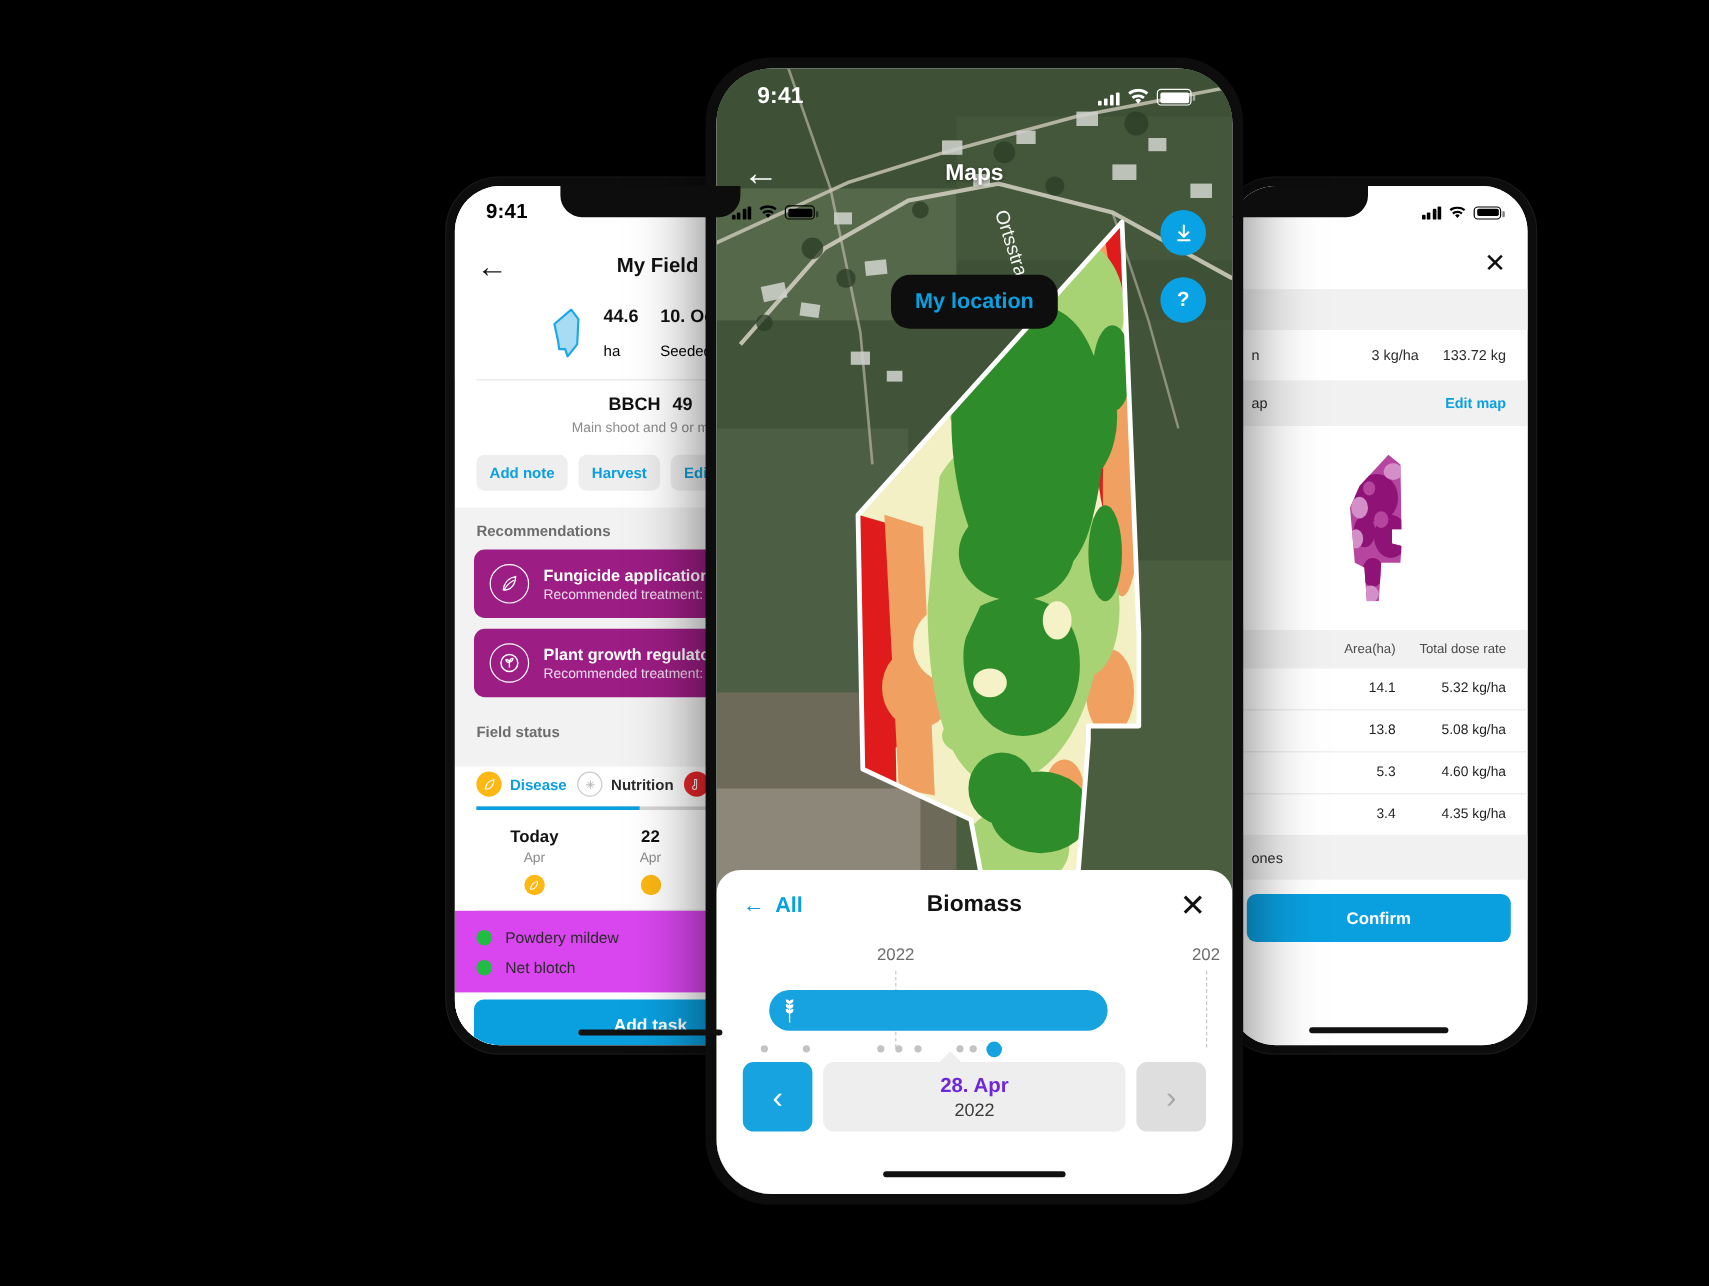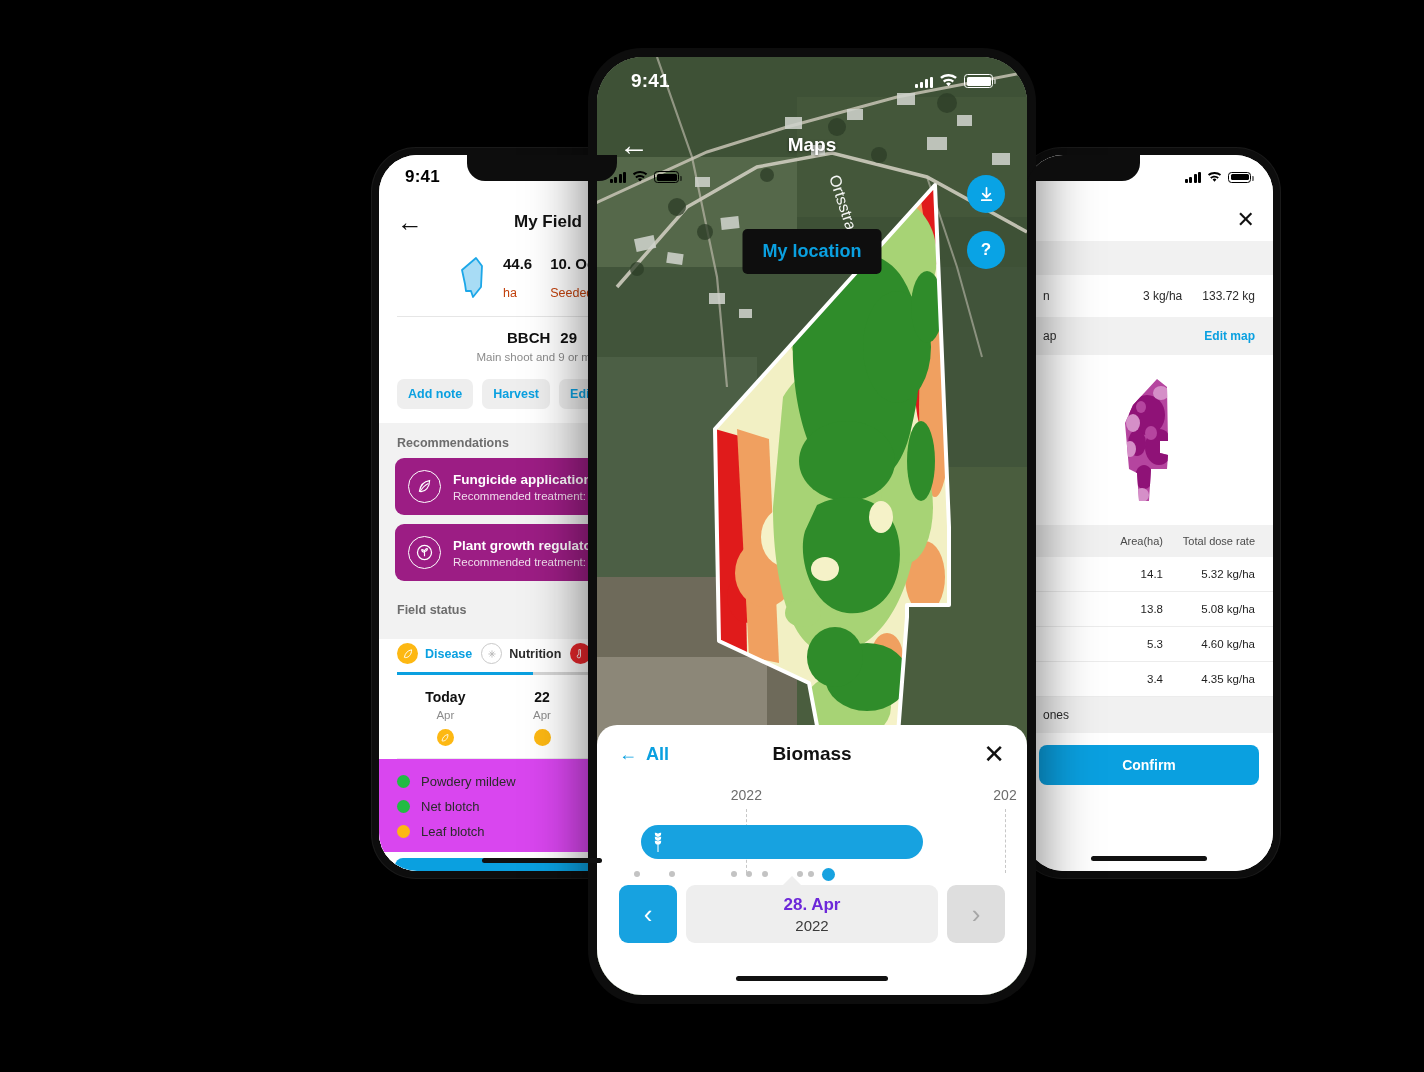--- a/index.html
+++ b/index.html
@@ -62,21 +62,21 @@
   .lp-header {
     height: 46px; margin-top: 44px; display:flex; align-items:center; padding: 0 18px;
     position: relative; background:#fff;
   }
   .lp-back { font-size: 26px; line-height: 1; color:#111; cursor:pointer; }
   .lp-title { position:absolute; left:12px; right:0; text-align:center; font-size:17px; font-weight:bold; color:#121212; }
   .lp-stats { display:flex; align-items:center; padding: 10px 18px 16px 80px; gap: 18px; background:#fff;}
   .field-glyph { width: 26px; height: 42px; }
   .stat { text-align:left; }
   .stat .v { font-size: 15px; font-weight: bold; color:#111; white-space:nowrap;}
-  .stat .l { font-size: 12.5px; color:#c2410c; margin-top:14px;}
+  .stat .l { font-size: 12.5px; color:#000000; margin-top:14px;}
   .lp-div { height:1px; background:#e6e6e6; margin: 0 18px; }
   .bbch-row { text-align:center; padding: 12px 18px 4px; }
   .bbch-row .bbch { font-size: 15px; font-weight: bold; color:#111; }
   .bbch-row .bbch .num { margin-left: 10px; }
   .bbch-sub { font-size: 11.5px; color:#8b8b8b; margin-top:5px; white-space:nowrap; overflow:hidden; }
   .chips { display:flex; gap:9px; padding: 12px 18px 14px; }
   .chip { background:#eeeeee; color:#0aa0e0; font-size:12.5px; font-weight:bold; border-radius:7px; padding: 8px 11px; white-space:nowrap; }
   .lp-scroll { flex:1; background:#f2f2f2; overflow:hidden; }
   .sec-title { font-size:12.5px; font-weight:bold; color:#6d6d6d; padding: 13px 18px 8px; }
   .rec-card { margin: 0 16px 9px; background:#9c1d84; border-radius:9px; display:flex; align-items:center; gap:12px; padding: 12px 13px; }
@@ -129,21 +129,21 @@
 
   
   #phone-center { left: 588px; top: 48px; width: 448px; height: 956px; border-radius: 54px; box-shadow: 0 22px 60px rgba(0,0,0,.55); }
   #phone-center .screen { inset: 9px; border-radius: 46px; }
   #phone-center .statusbar { height: 48px; padding: 0 34px; color:#fff; font-size: 19px; }
   .map { position:absolute; inset:0; background: #3f5136; overflow:hidden; }
   .map-nav { position:absolute; top:60px; left:0; right:0; height: 56px; z-index: 20; display:flex; align-items:center; padding: 0 22px; }
   .map-back { color:#fff; font-size: 30px; line-height:1; }
   .map-title { position:absolute; left:0; right:0; text-align:center; color:#fff; font-size:19px; font-weight:bold; text-shadow: 0 1px 3px rgba(0,0,0,.5); }
   .circ-btn { position:absolute; right:22px; width:38px; height:38px; border-radius:50%; background:#09a3e5; display:flex; align-items:center; justify-content:center; color:#fff; z-index:22; }
-  .mylocation { position:absolute; top:172px; left:50%; transform:translateX(-50%); background:#0e0e0e; color:#0aa0e0; font-weight:bold; font-size:18px; padding: 12px 20px; border-radius:5px; z-index:22; }
+  .mylocation { position:absolute; top:172px; left:50%; transform:translateX(-50%); background:#0e0e0e; color:#0aa0e0; font-weight:bold; font-size:18px; padding: 12px 20px; border-radius:16px; z-index:22; }
   .analysis-btn { position:absolute; left:28px; bottom:122px; width:84px; height:72px; background:#121212; border-radius:13px; z-index:22; display:flex; flex-direction:column; align-items:center; justify-content:center; gap:6px; }
   .analysis-btn .lbl { color:#fff; font-size:12.5px; }
   .sheet {
     position:absolute; left:0; right:0; bottom:0; height: 270px; background:#fff;
     border-top-left-radius:20px; border-top-right-radius:20px; z-index:25; padding: 0 22px;
   }
   .sheet-top { display:flex; align-items:center; height:58px; position:relative; }
   .sheet-all { display:flex; align-items:center; gap:9px; color:#0aa0e0; font-weight:bold; font-size:18px; }
   .sheet-title { position:absolute; left:0; right:0; text-align:center; font-size:19px; font-weight:bold; color:#111; }
   .sheet-x { margin-left:auto; font-size:26px; color:#111; line-height:1; z-index:2; }
@@ -208,21 +208,21 @@
           <div class="stat">
             <div class="v">10. Oct</div>
             <div class="l">Seeded</div>
           </div>
         </div>
 
         <div class="lp-div"></div>
 
         <div class="bbch-row">
           <div class="bbch">
-            <span>BBCH</span><span class="num">29</span>
+            <span>BBCH</span><span class="num">49</span>
           </div>
           <div class="bbch-sub">Main shoot and 9 or more</div>
         </div>
 
         <div class="chips">
           <div class="chip">Add note</div>
           <div class="chip">Harvest</div>
           <div class="chip">Edit growth s</div>
         </div>
 
@@ -312,24 +312,20 @@
             <div class="cal-div"></div>
 
             <div class="dis-list">
               <div class="dis-item">
                 <span class="dd" style="background:#22bb44"></span>
                 <span class="nm">Powdery mildew</span>
               </div>
               <div class="dis-item">
                 <span class="dd" style="background:#22bb44"></span>
                 <span class="nm">Net blotch</span>
-              </div>
-              <div class="dis-item">
-                <span class="dd" style="background:#fdb813"></span>
-                <span class="nm">Leaf blotch</span>
               </div>
             </div>
 
             <div class="cta">Add task</div>
           </div>
         </div>
       </div>
       <div class="home-ind" style="width:120px"></div>
     </div>
   </div>

